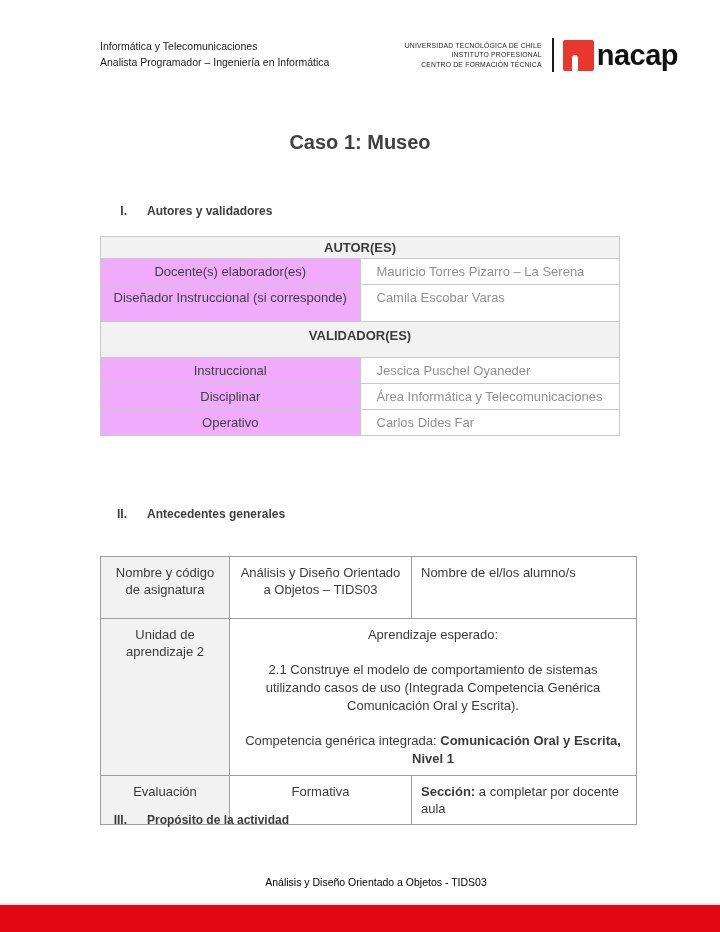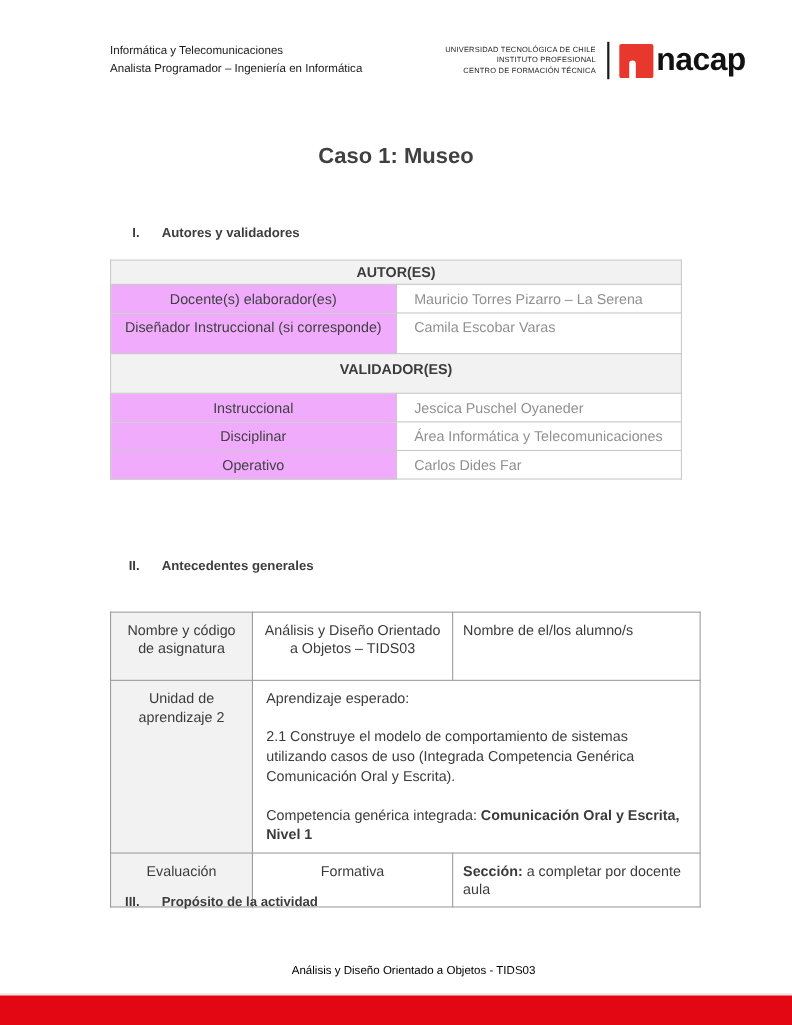--- a/index.html
+++ b/index.html
@@ -79,21 +79,21 @@
   .general-table {
     position:absolute; top:556px; left:100px; width:520px;
   }
   .general-table td { border:1px solid #9d9d9d; padding:7px 9px; color:#3b3b3b; line-height:17px; }
   .general-table .label-cell {
     background:#f2f2f2; text-align:center; width:129px;
   }
   .general-table .course-cell { width:182px; text-align:center;margin-top:32px; }
   .general-table .students-cell { width:225px; }
   .general-table .row1 td { height:62px; }
-  .general-table .content-cell { padding:7px 12px; }
+  .general-table .content-cell { padding:7px 12px;text-align:center; }
   .general-table .content-cell p { margin:0 0 17px 0; line-height:18px; }
   .general-table .content-cell p:last-child { margin-bottom:0; }
   .general-table .row3 td { height:36px; }
   .general-table .center { text-align:center; }
   .bold { font-weight:700; }
 
   
   .footer-text {
     position:absolute; bottom:44px; left:0; width:100%;
     text-align:center; font-size:10.5px; color:#000;padding-left:32px;

